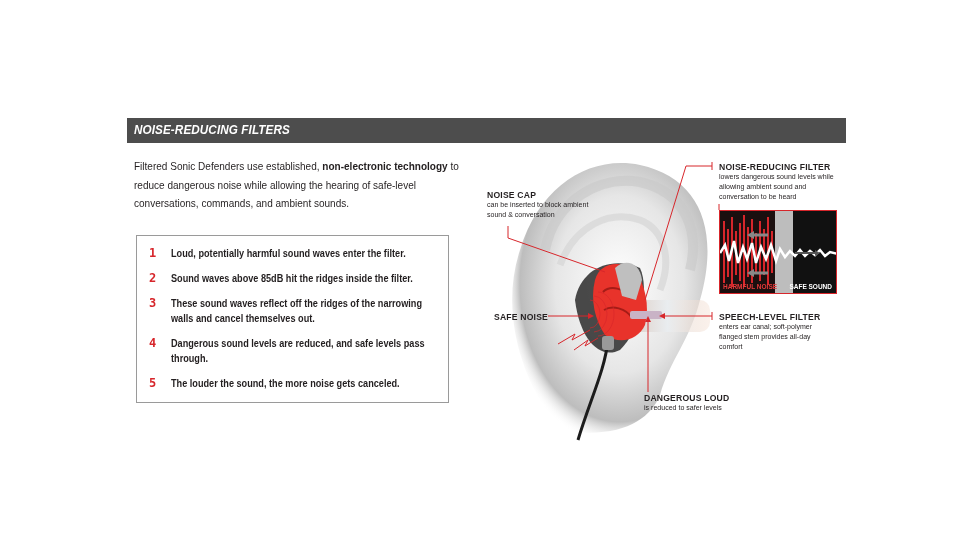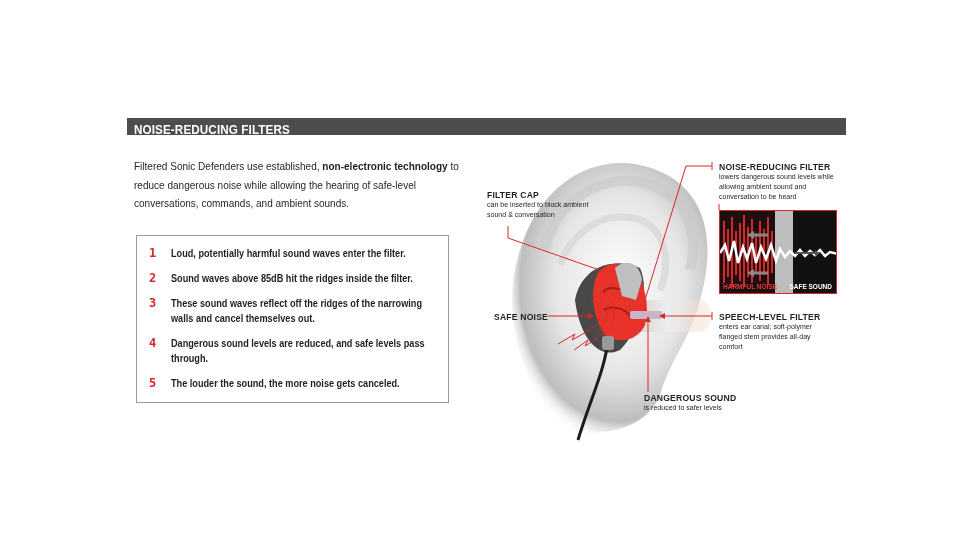--- a/index.html
+++ b/index.html
@@ -1,20 +1,20 @@
 <!DOCTYPE html>
 <html><head>
 <meta charset="utf-8">
 <style>
   html, body { margin: 0; padding: 0; background: #ffffff; }
   body { width: 978px; height: 550px; position: relative; overflow: hidden;
          font-family: "Liberation Sans", "DejaVu Sans", sans-serif; color: #231f20; }
 
-  .header-bar { position: absolute; left: 127px; top: 118px; width: 719px; height: 17px;
-                background: #4d4d4d; }
+  .header-bar { position: absolute; left: 127px; top: 118px; width: 719px; height: 25px;
+                background: #4d4d4d; font-style: italic; }
   .header-title { position: absolute; left: 7px; top: 4px; font-size: 13px; font-weight: bold;
                   color: #ffffff; letter-spacing: 0.1px; transform: scaleX(0.9); transform-origin: left center; }
 
   .intro { position: absolute; left: 134px; top: 157px; width: 330px; font-size: 11.4px;
            line-height: 18.5px; color: #231f20; transform: scaleX(0.88); transform-origin: left top; width: 375px; }
   .intro b { font-weight: bold; }
 
   .steps-card { position: absolute; left: 136px; top: 235px; width: 313px; height: 168px;
                 border: 1px solid #9a9a9a; background: #ffffff; box-sizing: border-box; }
   .step { position: absolute; left: 12px; display: flex; align-items: flex-start; }
@@ -153,34 +153,34 @@
     <path d="M48,24 L32,24" stroke="#888" stroke-width="3"></path>
     <polygon points="34,20 27,24 34,28" fill="#888"></polygon>
     <path d="M48,62 L32,62" stroke="#888" stroke-width="3"></path>
     <polygon points="34,58 27,62 34,66" fill="#888"></polygon>
   </svg>
   <span class="wave-harmful">HARMFUL NOISE</span>
   <span class="wave-safe">SAFE SOUND</span>
 </div>
 
 <div class="label" style="left:487px; top:190px;">
-  <span class="ttl">FILTER CAP</span>
+  <span class="ttl">NOISE CAP</span>
   <span class="desc" style="width:130px;">can be inserted to block ambient sound &amp; conversation</span>
 </div>
 
 <div class="label" style="left:719px; top:162px;">
   <span class="ttl">NOISE-REDUCING FILTER</span>
   <span class="desc" style="width:135px;">lowers dangerous sound levels while allowing ambient sound and conversation to be heard</span>
 </div>
 
 <div class="label" style="left:494px; top:312px;">
   <span class="ttl">SAFE NOISE</span>
 </div>
 
 <div class="label" style="left:719px; top:312px;">
   <span class="ttl">SPEECH-LEVEL FILTER</span>
   <span class="desc" style="width:122px;">enters ear canal; soft-polymer flanged stem provides all-day comfort</span>
 </div>
 
 <div class="label" style="left:644px; top:393px;">
-  <span class="ttl">DANGEROUS SOUND</span>
+  <span class="ttl">DANGEROUS LOUD</span>
   <span class="desc">is reduced to safer levels</span>
 </div>
 
 </body></html>

